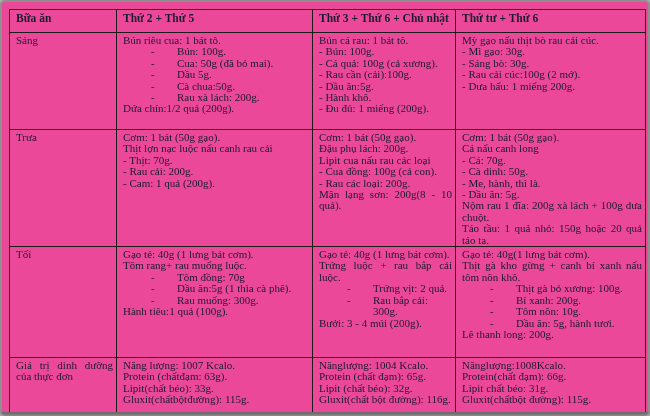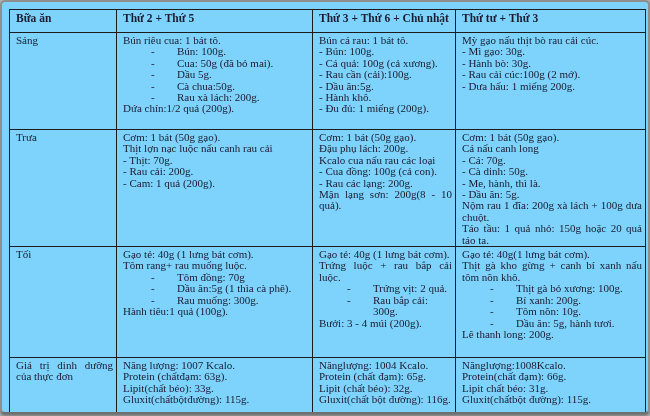--- a/index.html
+++ b/index.html
@@ -4,21 +4,21 @@
 <style>
   html, body {
     margin: 0; padding: 0;
     width: 650px; height: 416px;
     background: #aeaeae;
     font-family: "Liberation Serif", "DejaVu Serif", serif;
   }
   .page {
     position: absolute; left: 0; top: 0;
     width: 646px; height: 410px;
-    background: #7dd3fc;
+    background: #ec4899;
     border: 2px solid #8f8f8f;
     border-bottom-color: #6f6f6f;
     border-radius: 5px;
     box-shadow: 0 2px 2px rgba(0,0,0,0.3);
     overflow: hidden;
   }
   table.meal {
     position: absolute; left: 7px; top: 7px;
     width: 636px;
     border-collapse: collapse;
@@ -69,21 +69,21 @@
       <col class="c1">
         <col class="c2">
         <col class="c3">
         <col class="c4">
     </colgroup>
   <thead>
         <tr>
           <th>Bữa ăn</th>
           <th>Thứ 2 + Thứ 5</th>
           <th>Thứ 3  + Thứ 6 + Chủ nhật</th>
-          <th>Thứ tư  + Thứ 3</th>
+          <th>Thứ tư  + Thứ 6</th>
         </tr>
       </thead>
       <tbody>
         <tr>
           <td class="label-cell">Sáng</td>
           <td class="cell">
             <p>Bún riêu cua: 1 bát tô.</p>
             <p class="bullet"><span class="dash">-</span><span>Bún: 100g.</span></p>
             <p class="bullet"><span class="dash">-</span><span>Cua: 50g (đã bỏ mai).</span></p>
             <p class="bullet"><span class="dash">-</span><span>Dầu 5g.</span></p>
@@ -96,40 +96,40 @@
             <p>- Bún: 100g.</p>
             <p>- Cá quả: 100g (cả xương).</p>
             <p>- Rau cần (cải):100g.</p>
             <p>- Dầu ăn:5g.</p>
             <p>- Hành khô.</p>
             <p>- Đu đủ: 1 miếng (200g).</p>
           </td>
           <td class="cell">
             <p>Mỳ gạo nấu thịt bò rau cải cúc.</p>
             <p>- Mì gạo: 30g.</p>
-            <p>- Hành bò: 30g.</p>
+            <p>- Sáng bò: 30g.</p>
             <p>- Rau cải cúc:100g (2 mớ).</p>
             <p>- Dưa hấu: 1 miếng 200g.</p>
           </td>
         </tr>
         <tr>
           <td class="label-cell">Trưa</td>
           <td class="cell">
             <p>Cơm: 1  bát (50g gạo).</p>
             <p>Thịt lợn nạc luộc nấu canh rau cải</p>
             <p>- Thịt: 70g.</p>
             <p>- Rau cải: 200g.</p>
             <p>- Cam: 1 quả (200g).</p>
           </td>
           <td class="cell">
             <p>Cơm: 1 bát (50g gạo).</p>
             <p>Đậu phụ lách: 200g.</p>
-            <p>Kcalo cua nấu rau các loại</p>
+            <p>Lipit cua nấu rau các loại</p>
             <p>- Cua đồng: 100g (cả con).</p>
-            <p>- Rau các lạng: 200g.</p>
+            <p>- Rau các loại: 200g.</p>
             <p>Mận lạng sơn: 200g(8 - 10 quả).</p>
           </td>
           <td class="cell">
             <p>Cơm: 1  bát (50g gạo).</p>
             <p>Cá nấu canh long</p>
             <p>- Cá: 70g.</p>
             <p>- Cà dinh: 50g.</p>
             <p>- Me, hành, thì là.</p>
             <p>- Dầu ăn: 5g.</p>
             <p>Nộm rau 1 đĩa: 200g xà lách + 100g dưa chuột.</p>

